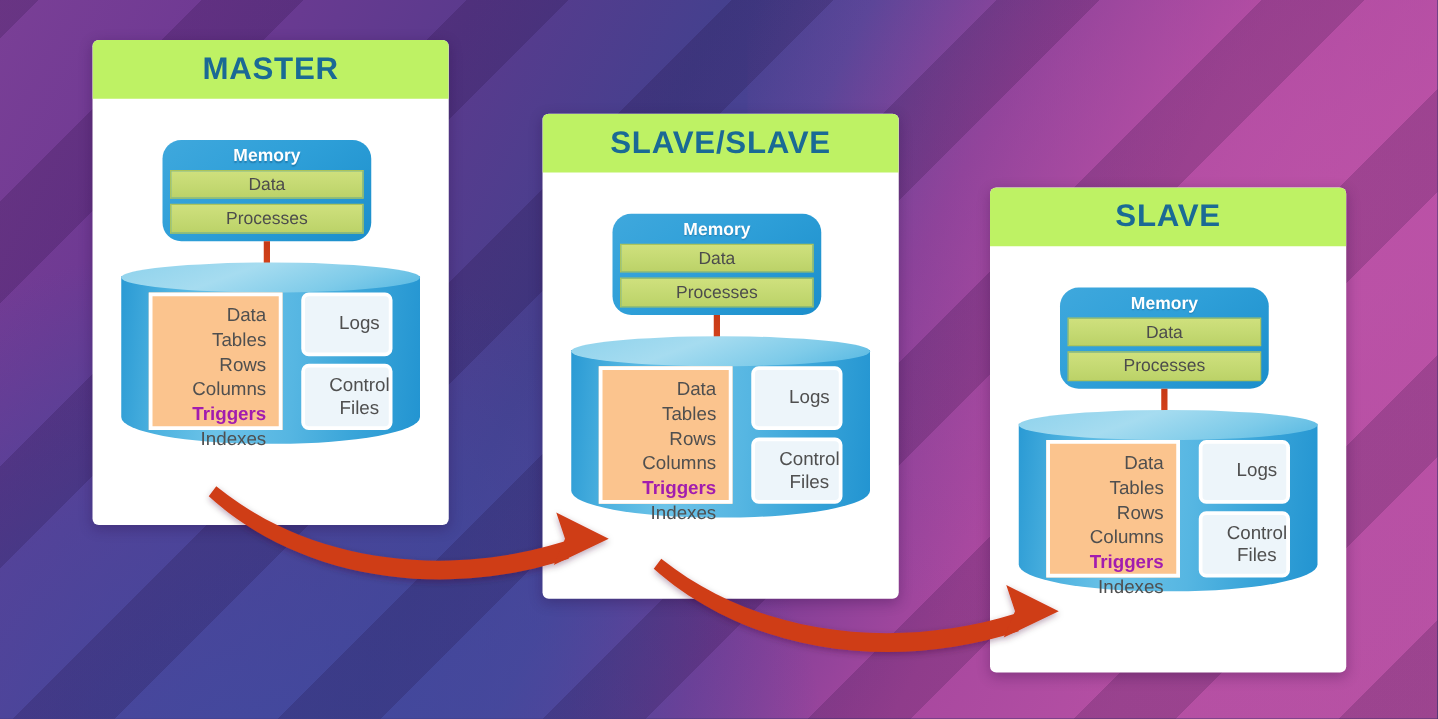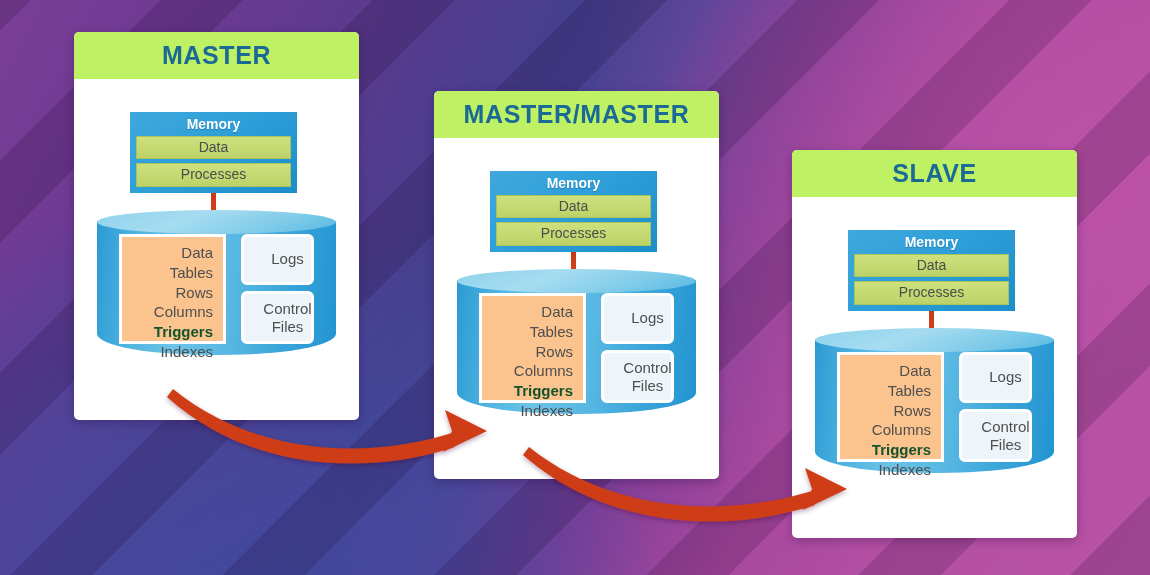--- a/index.html
+++ b/index.html
@@ -89,20 +89,21 @@
   .card-body {
     position: relative;
   }
 
   
   .memory {
     position: absolute;
     background: linear-gradient(145deg, #3fa8dd 0%, #2e9fd8 45%, #1b8ecb 100%);
     padding: 5px 6px 7px 6px;
     box-sizing: border-box;
+    border-radius: 15px;
   }
   .memory-title {
     color: #ffffff;
     font-size: 14px;
     font-weight: bold;
     text-align: center;
     margin-bottom: 4px;
     line-height: 1.1;
     text-shadow: 0 1px 1px rgba(0,60,100,0.35);
   }
@@ -162,21 +163,21 @@
     text-align: right;
     padding: 6px 10px 6px 6px;
   }
   .panel-data .row {
     color: #4f4f4f;
     font-size: 15px;
     line-height: 1.32;
     white-space: nowrap;
   }
   .panel-data .row.trigger {
-    color: #14532d;
+    color: #a21caf;
     font-weight: bold;
   }
 
   .side-box {
     position: absolute;
     background: #edf5fa;
     border: 3px solid #ffffff;
     border-radius: 6px;
     box-sizing: border-box;
     color: #4f4f4f;
@@ -239,21 +240,21 @@
         <div class="side-box" style="left:144px; top:81px; width:73px; height:53px; line-height:1.2;">
           <span>Control Files</span>
         </div>
       </div>
 
     </div>
   </div>
 
   <div class="card" style="left:434px; top:91px; width:285px; height:388px;">
     <div class="card-header">
-      <div class="card-title">MASTER/MASTER</div>
+      <div class="card-title">SLAVE/SLAVE</div>
     </div>
     <div class="card-body">
 
       <div class="memory" style="left:56px; top:33px; width:167px; height:81px;">
         <div class="memory-title">Memory</div>
         <div class="mem-slot">Data</div>
         <div class="mem-slot">Processes</div>
       </div>
 
       <div class="connector" style="left:137px; top:114px; height:27px;"></div>

